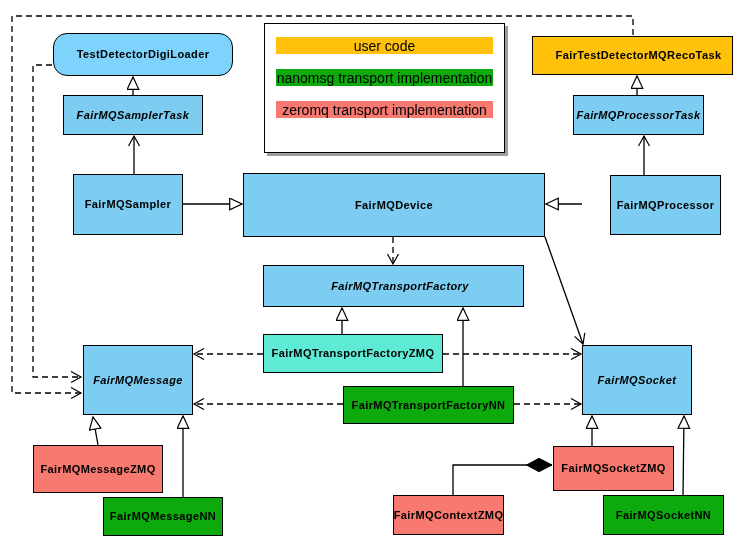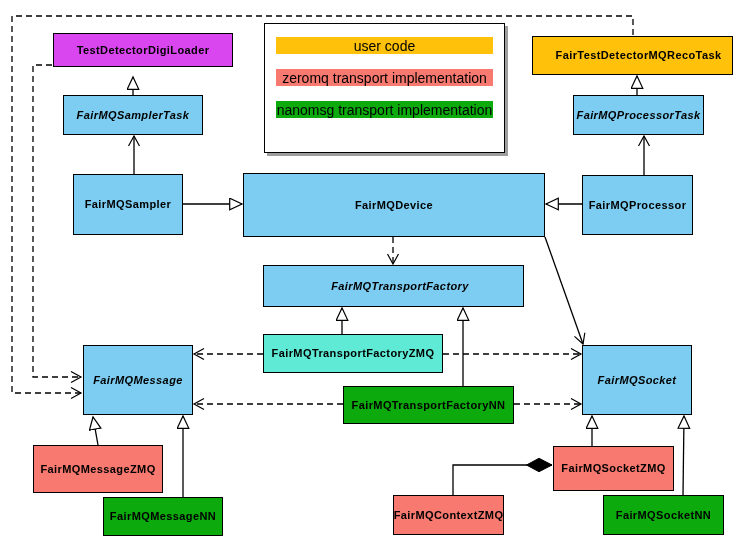--- a/index.html
+++ b/index.html
@@ -62,31 +62,31 @@
         <polyline points="98,445 93,417" class="edge-line" marker-end="url(#m-tri)"></polyline>
         <polyline points="183,497 183,416" class="edge-line" marker-end="url(#m-tri)"></polyline>
         <polyline points="592,446 592,416" class="edge-line" marker-end="url(#m-tri)"></polyline>
         <polyline points="683,495 684,416" class="edge-line" marker-end="url(#m-tri)"></polyline>
         <polyline points="453,495 453,465 552,465" class="edge-line" marker-end="url(#m-diamond)"></polyline>
       </g>
   </svg>
 
   <div id="legend" style="left: 264px; top: 23px; width: 241px; height: 130px;">
       <div class="legend-bar" style="background: rgb(255, 193, 10);">user code</div>
+      <div class="legend-bar" style="background: rgb(12, 170, 12);">nanomsg transport implementation</div>
       <div class="legend-bar" style="background: rgb(248, 121, 111);">zeromq transport implementation</div>
-      <div class="legend-bar" style="background: rgb(12, 170, 12);">nanomsg transport implementation</div>
     </div>
   <div id="nodes">
-      <div class="node" style="left: 53px; top: 33px; width: 180px; height: 34px; background: #d946ef;">TestDetectorDigiLoader</div>
+      <div class="node" style="left: 53px; top: 33px; width: 180px; height: 43px; background: #7dd3fc; border-radius: 14px;">TestDetectorDigiLoader</div>
       <div class="node" style="left: 532px; top: 36px; width: 201px; height: 39px; background: rgb(255, 193, 10); padding-left: 12px;">FairTestDetectorMQRecoTask</div>
       <div class="node italic" style="left: 63px; top: 95px; width: 140px; height: 40px; background: rgb(124, 205, 241);">FairMQSamplerTask</div>
       <div class="node italic" style="left: 573px; top: 95px; width: 131px; height: 40px; background: rgb(124, 205, 241);">FairMQProcessorTask</div>
       <div class="node" style="left: 73px; top: 174px; width: 110px; height: 61px; background: rgb(124, 205, 241);">FairMQSampler</div>
       <div class="node" style="left: 243px; top: 173px; width: 302px; height: 64px; background: rgb(124, 205, 241);">FairMQDevice</div>
-      <div class="node" style="left: 582px; top: 175px; width: 111px; height: 60px; background: rgb(124, 205, 241);">FairMQProcessor</div>
+      <div class="node" style="left: 610px; top: 175px; width: 111px; height: 60px; background: rgb(124, 205, 241);">FairMQProcessor</div>
       <div class="node italic" style="left: 263px; top: 265px; width: 261px; height: 42px; background: rgb(124, 205, 241); padding-left: 13px;">FairMQTransportFactory</div>
       <div class="node" style="left: 263px; top: 334px; width: 180px; height: 39px; background: #5eead4;">FairMQTransportFactoryZMQ</div>
       <div class="node" style="left: 343px; top: 386px; width: 171px; height: 38px; background: rgb(12, 170, 12);">FairMQTransportFactoryNN</div>
       <div class="node italic" style="left: 83px; top: 345px; width: 110px; height: 70px; background: rgb(124, 205, 241);">FairMQMessage</div>
       <div class="node italic" style="left: 582px; top: 345px; width: 110px; height: 70px; background: rgb(124, 205, 241);">FairMQSocket</div>
       <div class="node" style="left: 33px; top: 445px; width: 130px; height: 48px; background: rgb(248, 121, 111);">FairMQMessageZMQ</div>
       <div class="node" style="left: 103px; top: 497px; width: 120px; height: 39px; background: rgb(12, 170, 12);">FairMQMessageNN</div>
       <div class="node" style="left: 553px; top: 446px; width: 121px; height: 45px; background: rgb(248, 121, 111);">FairMQSocketZMQ</div>
       <div class="node" style="left: 603px; top: 495px; width: 121px; height: 40px; background: rgb(12, 170, 12);">FairMQSocketNN</div>
       <div class="node" style="left: 393px; top: 495px; width: 111px; height: 40px; background: rgb(248, 121, 111);">FairMQContextZMQ</div>

